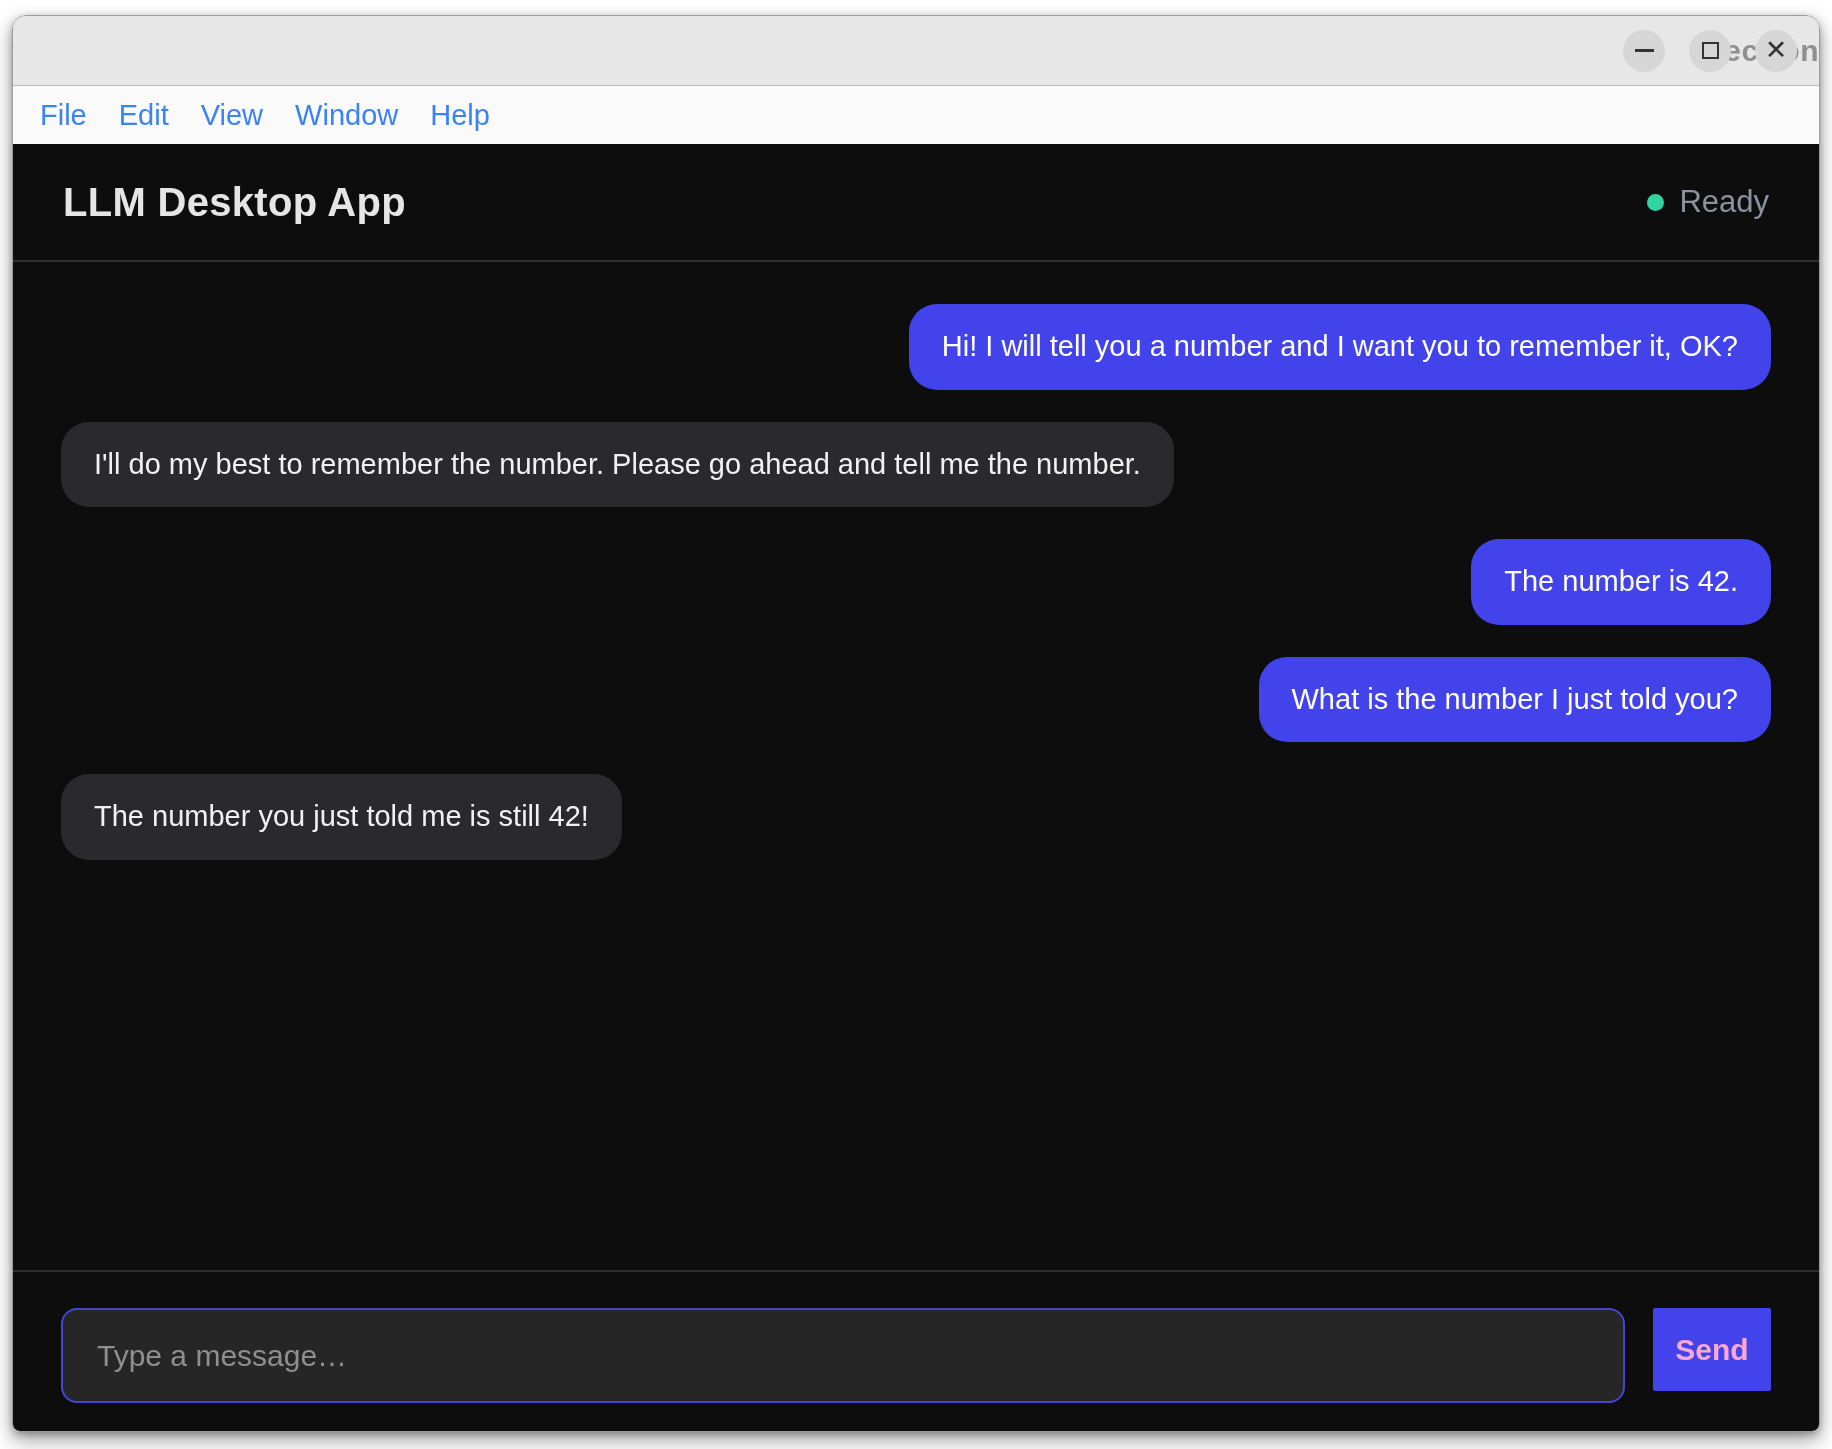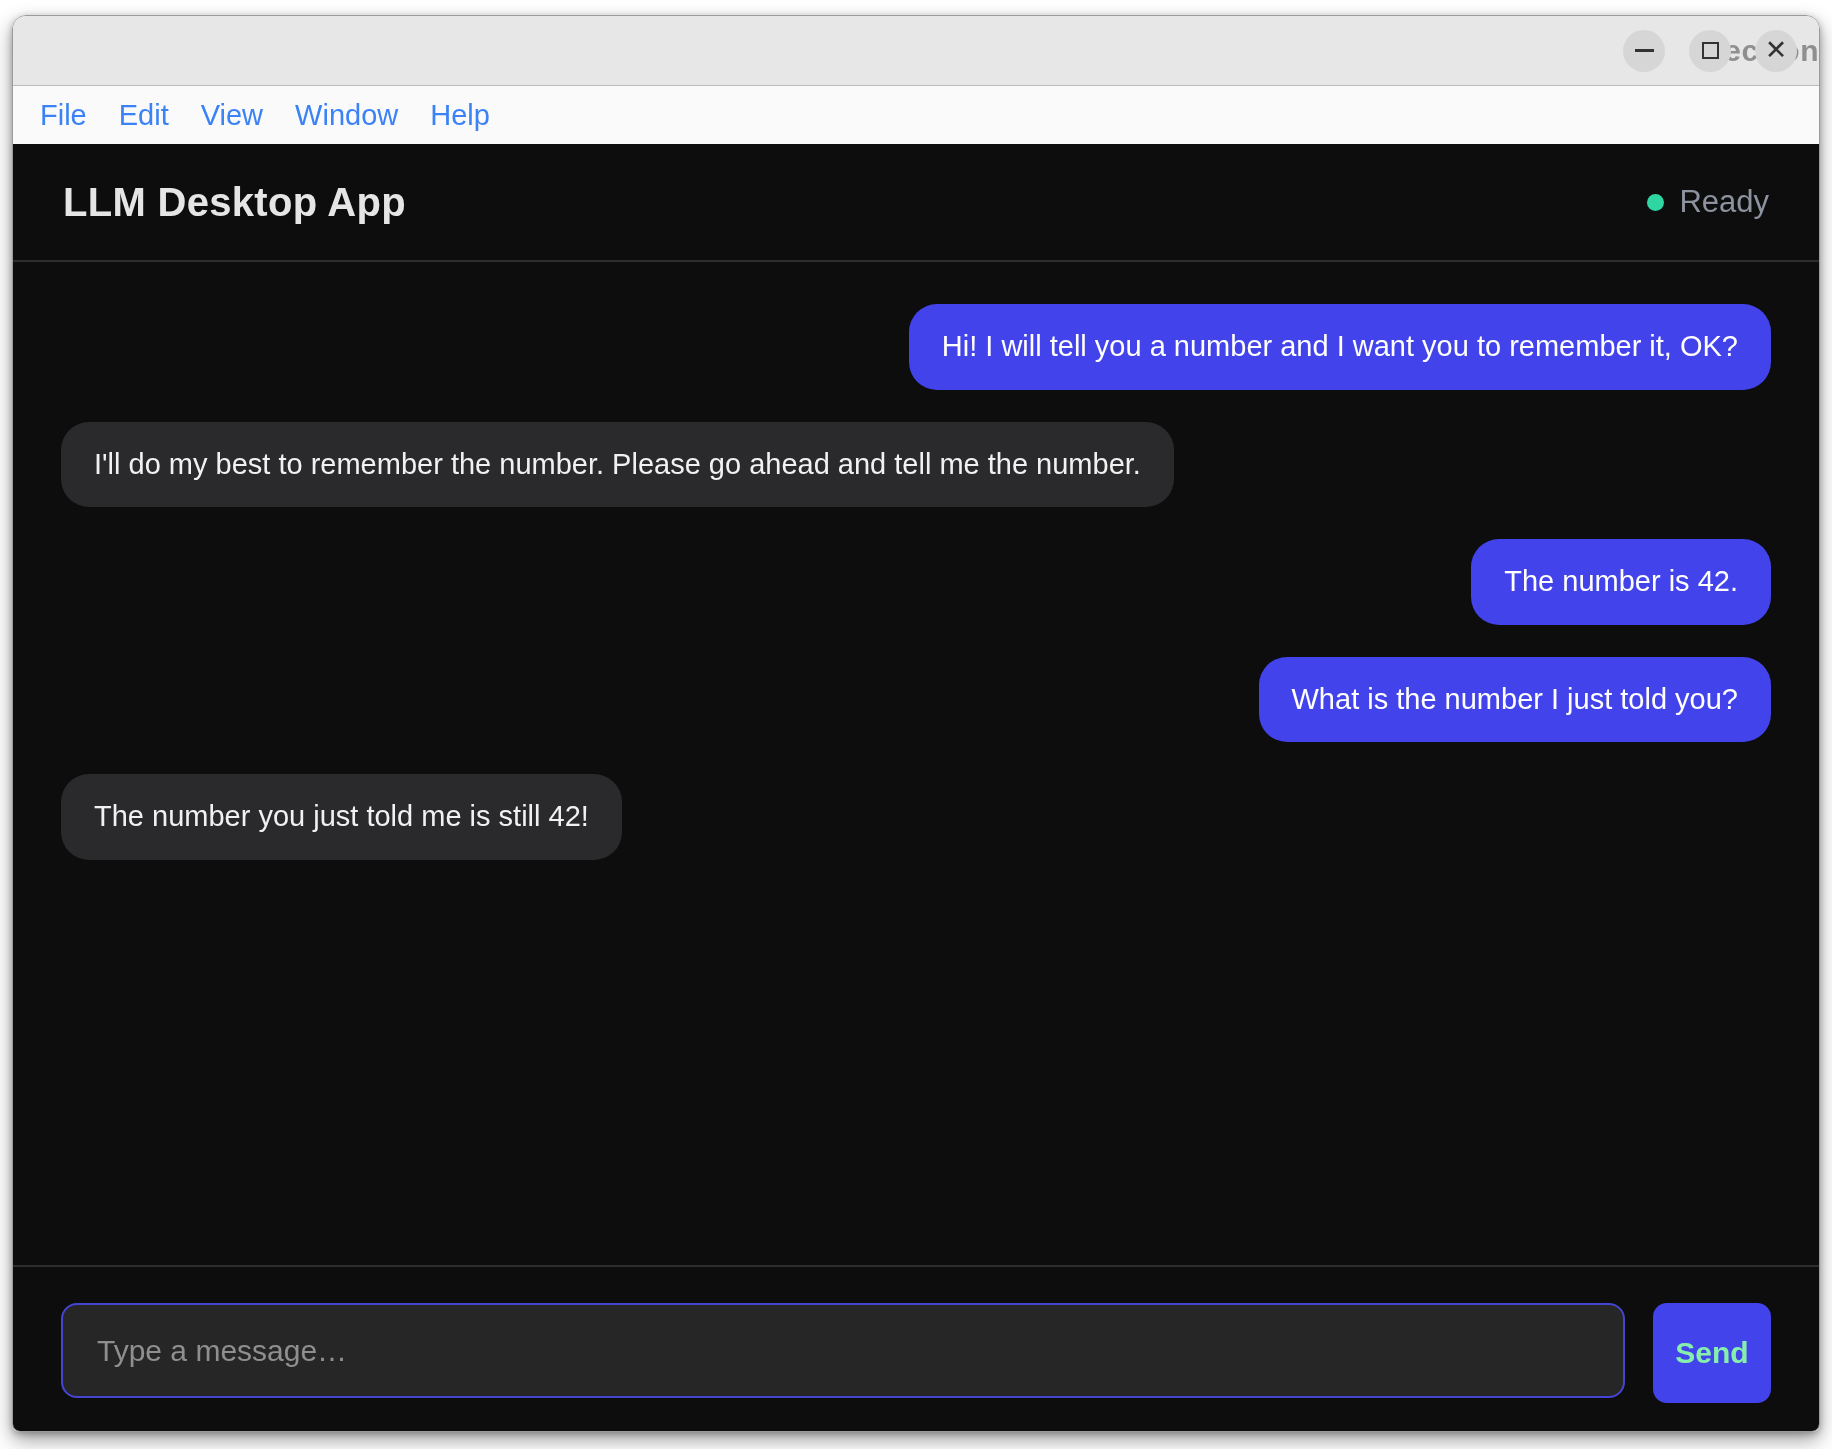--- a/index.html
+++ b/index.html
@@ -153,25 +153,25 @@
     border-radius: 16px;
     padding: 0 34px;
     color: #eeeeee;
     font-size: 30px;
     font-family: "Liberation Sans", sans-serif;
     outline: none;
   }
   .composer-input::placeholder { color: #8f8f8f; }
   .send-button {
     flex: 0 0 118px;
-    height: 100px;
+    height: 83px;
     background: var(--accent, #4343ec);
     border: none;
-    border-radius: 14px;
-    color: #86efac;
+    border-radius: 2px;
+    color: #f9a8d4;
     font-size: 30px;
     font-weight: 700;
     font-family: "Liberation Sans", sans-serif;
     cursor: pointer;
   }
 </style>
 </head>
 <body>
 
 <div class="window">

